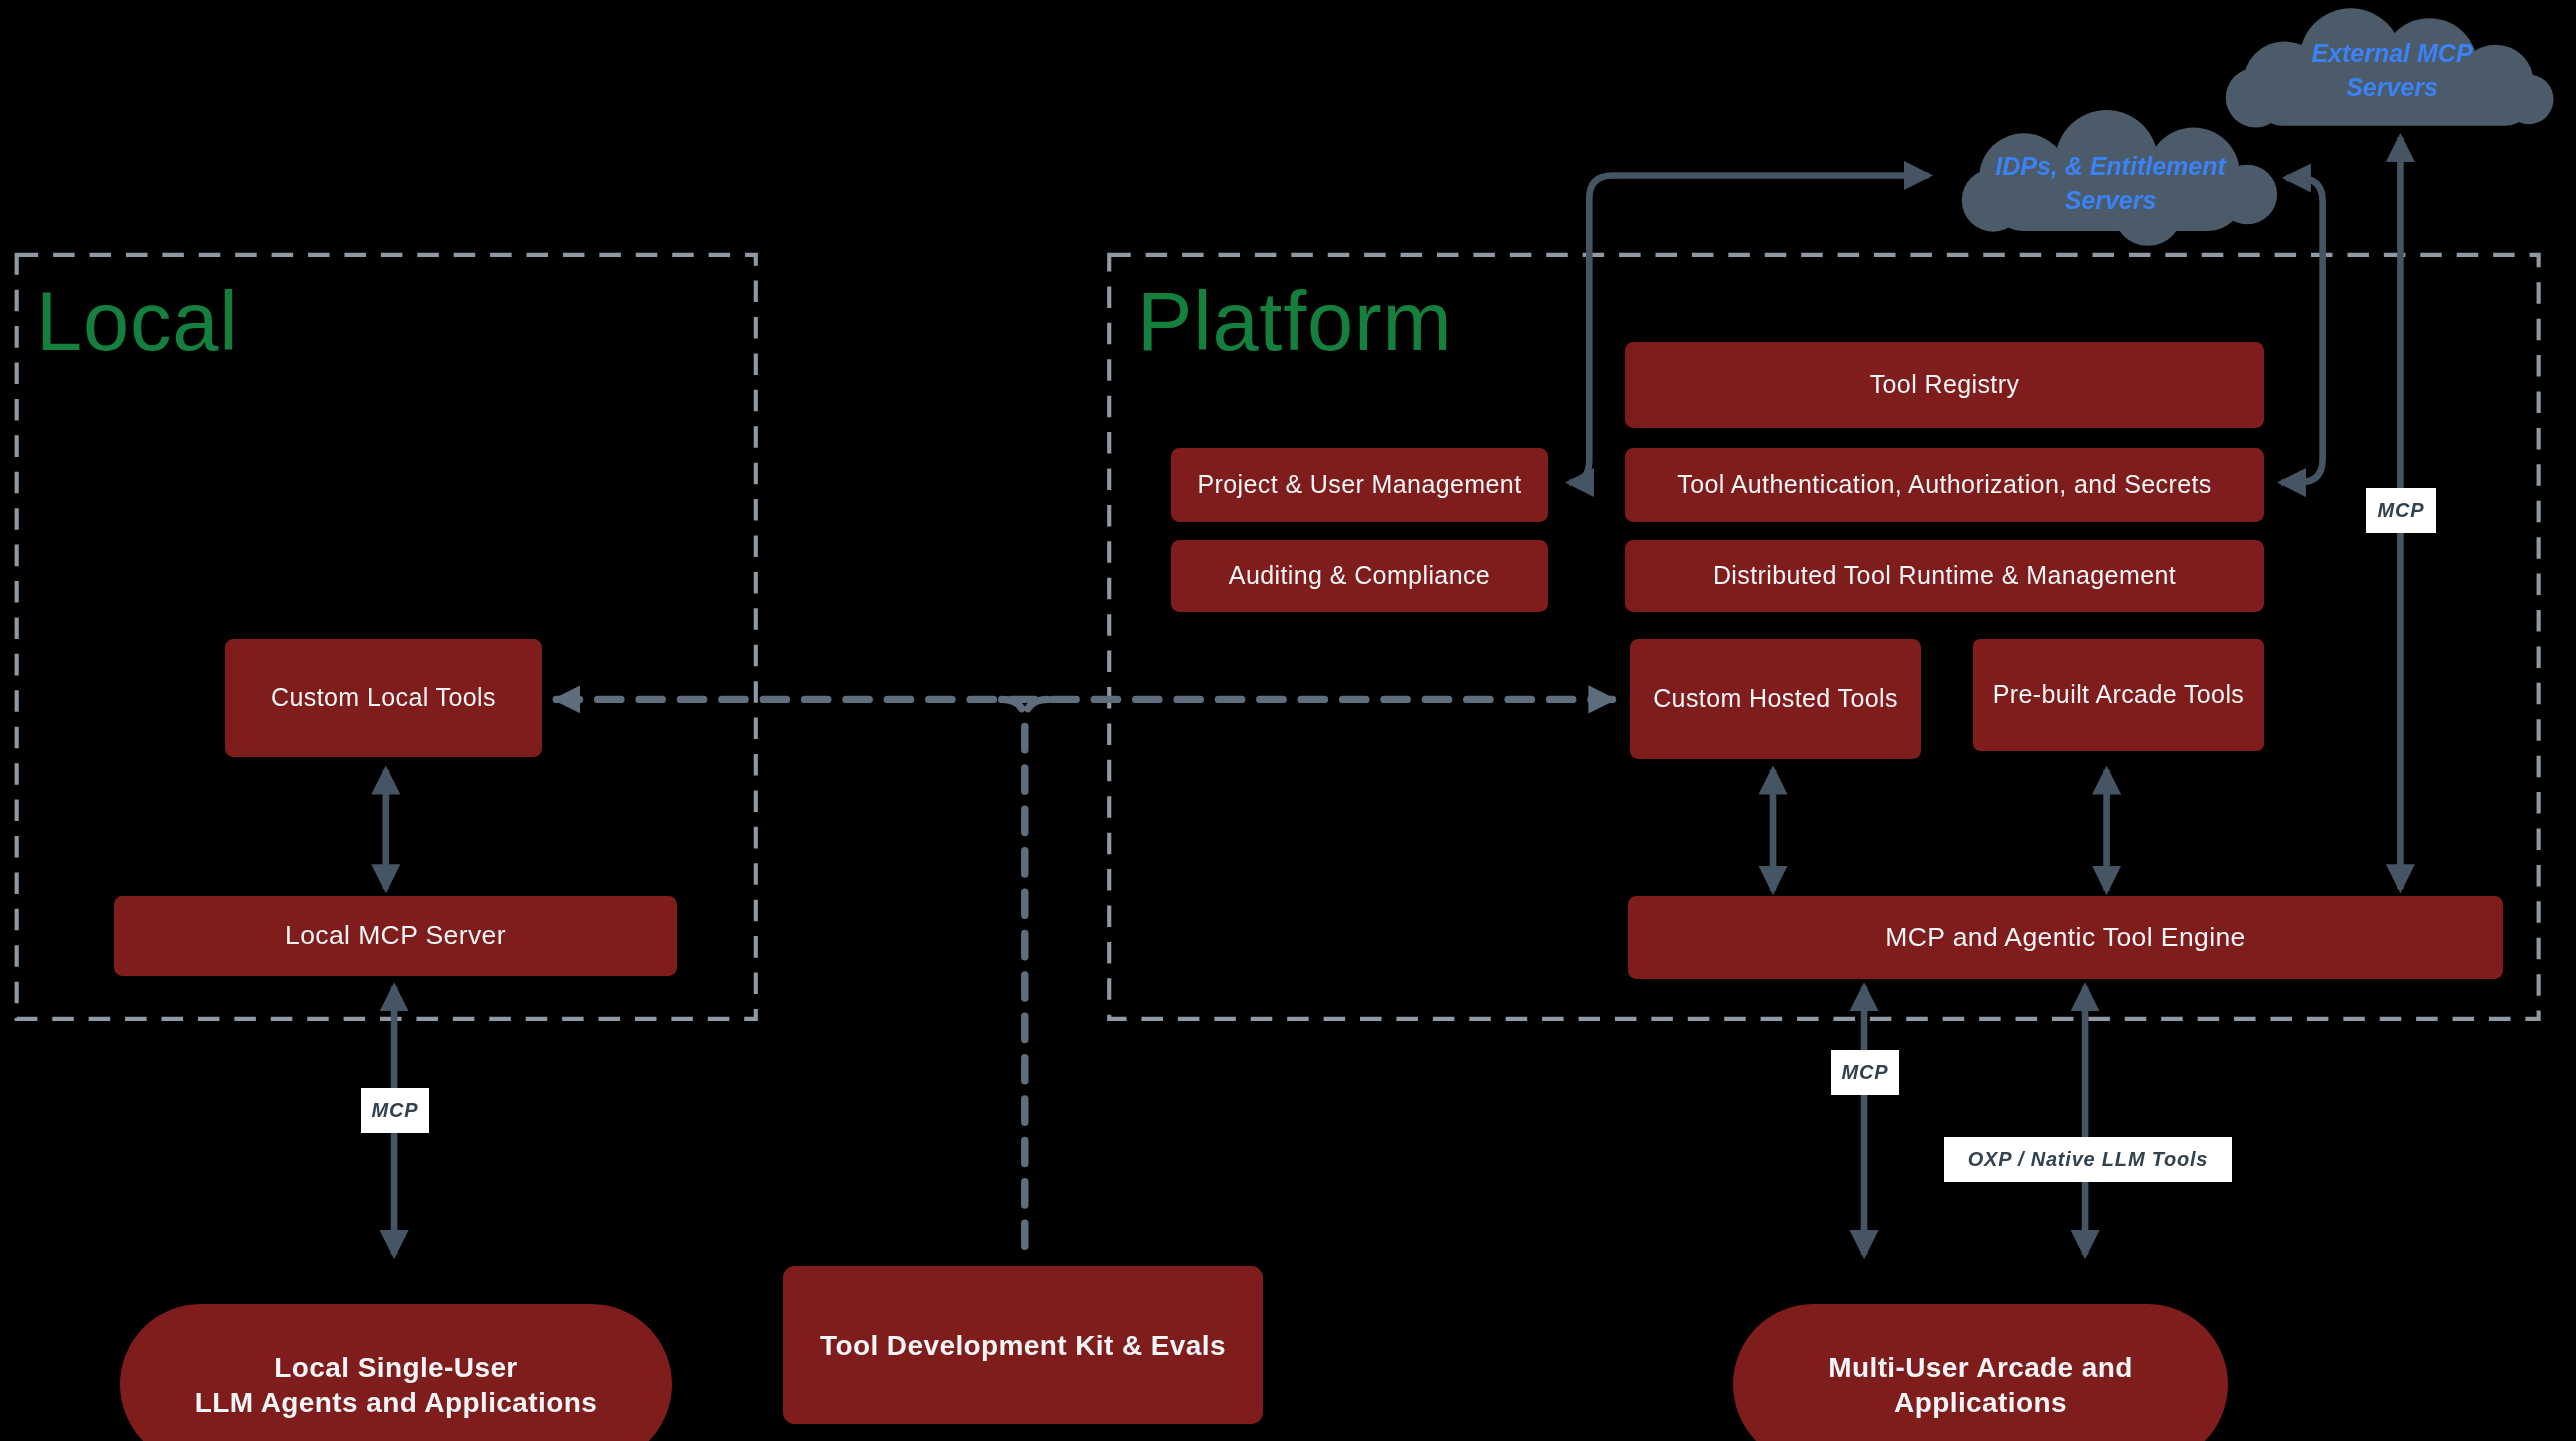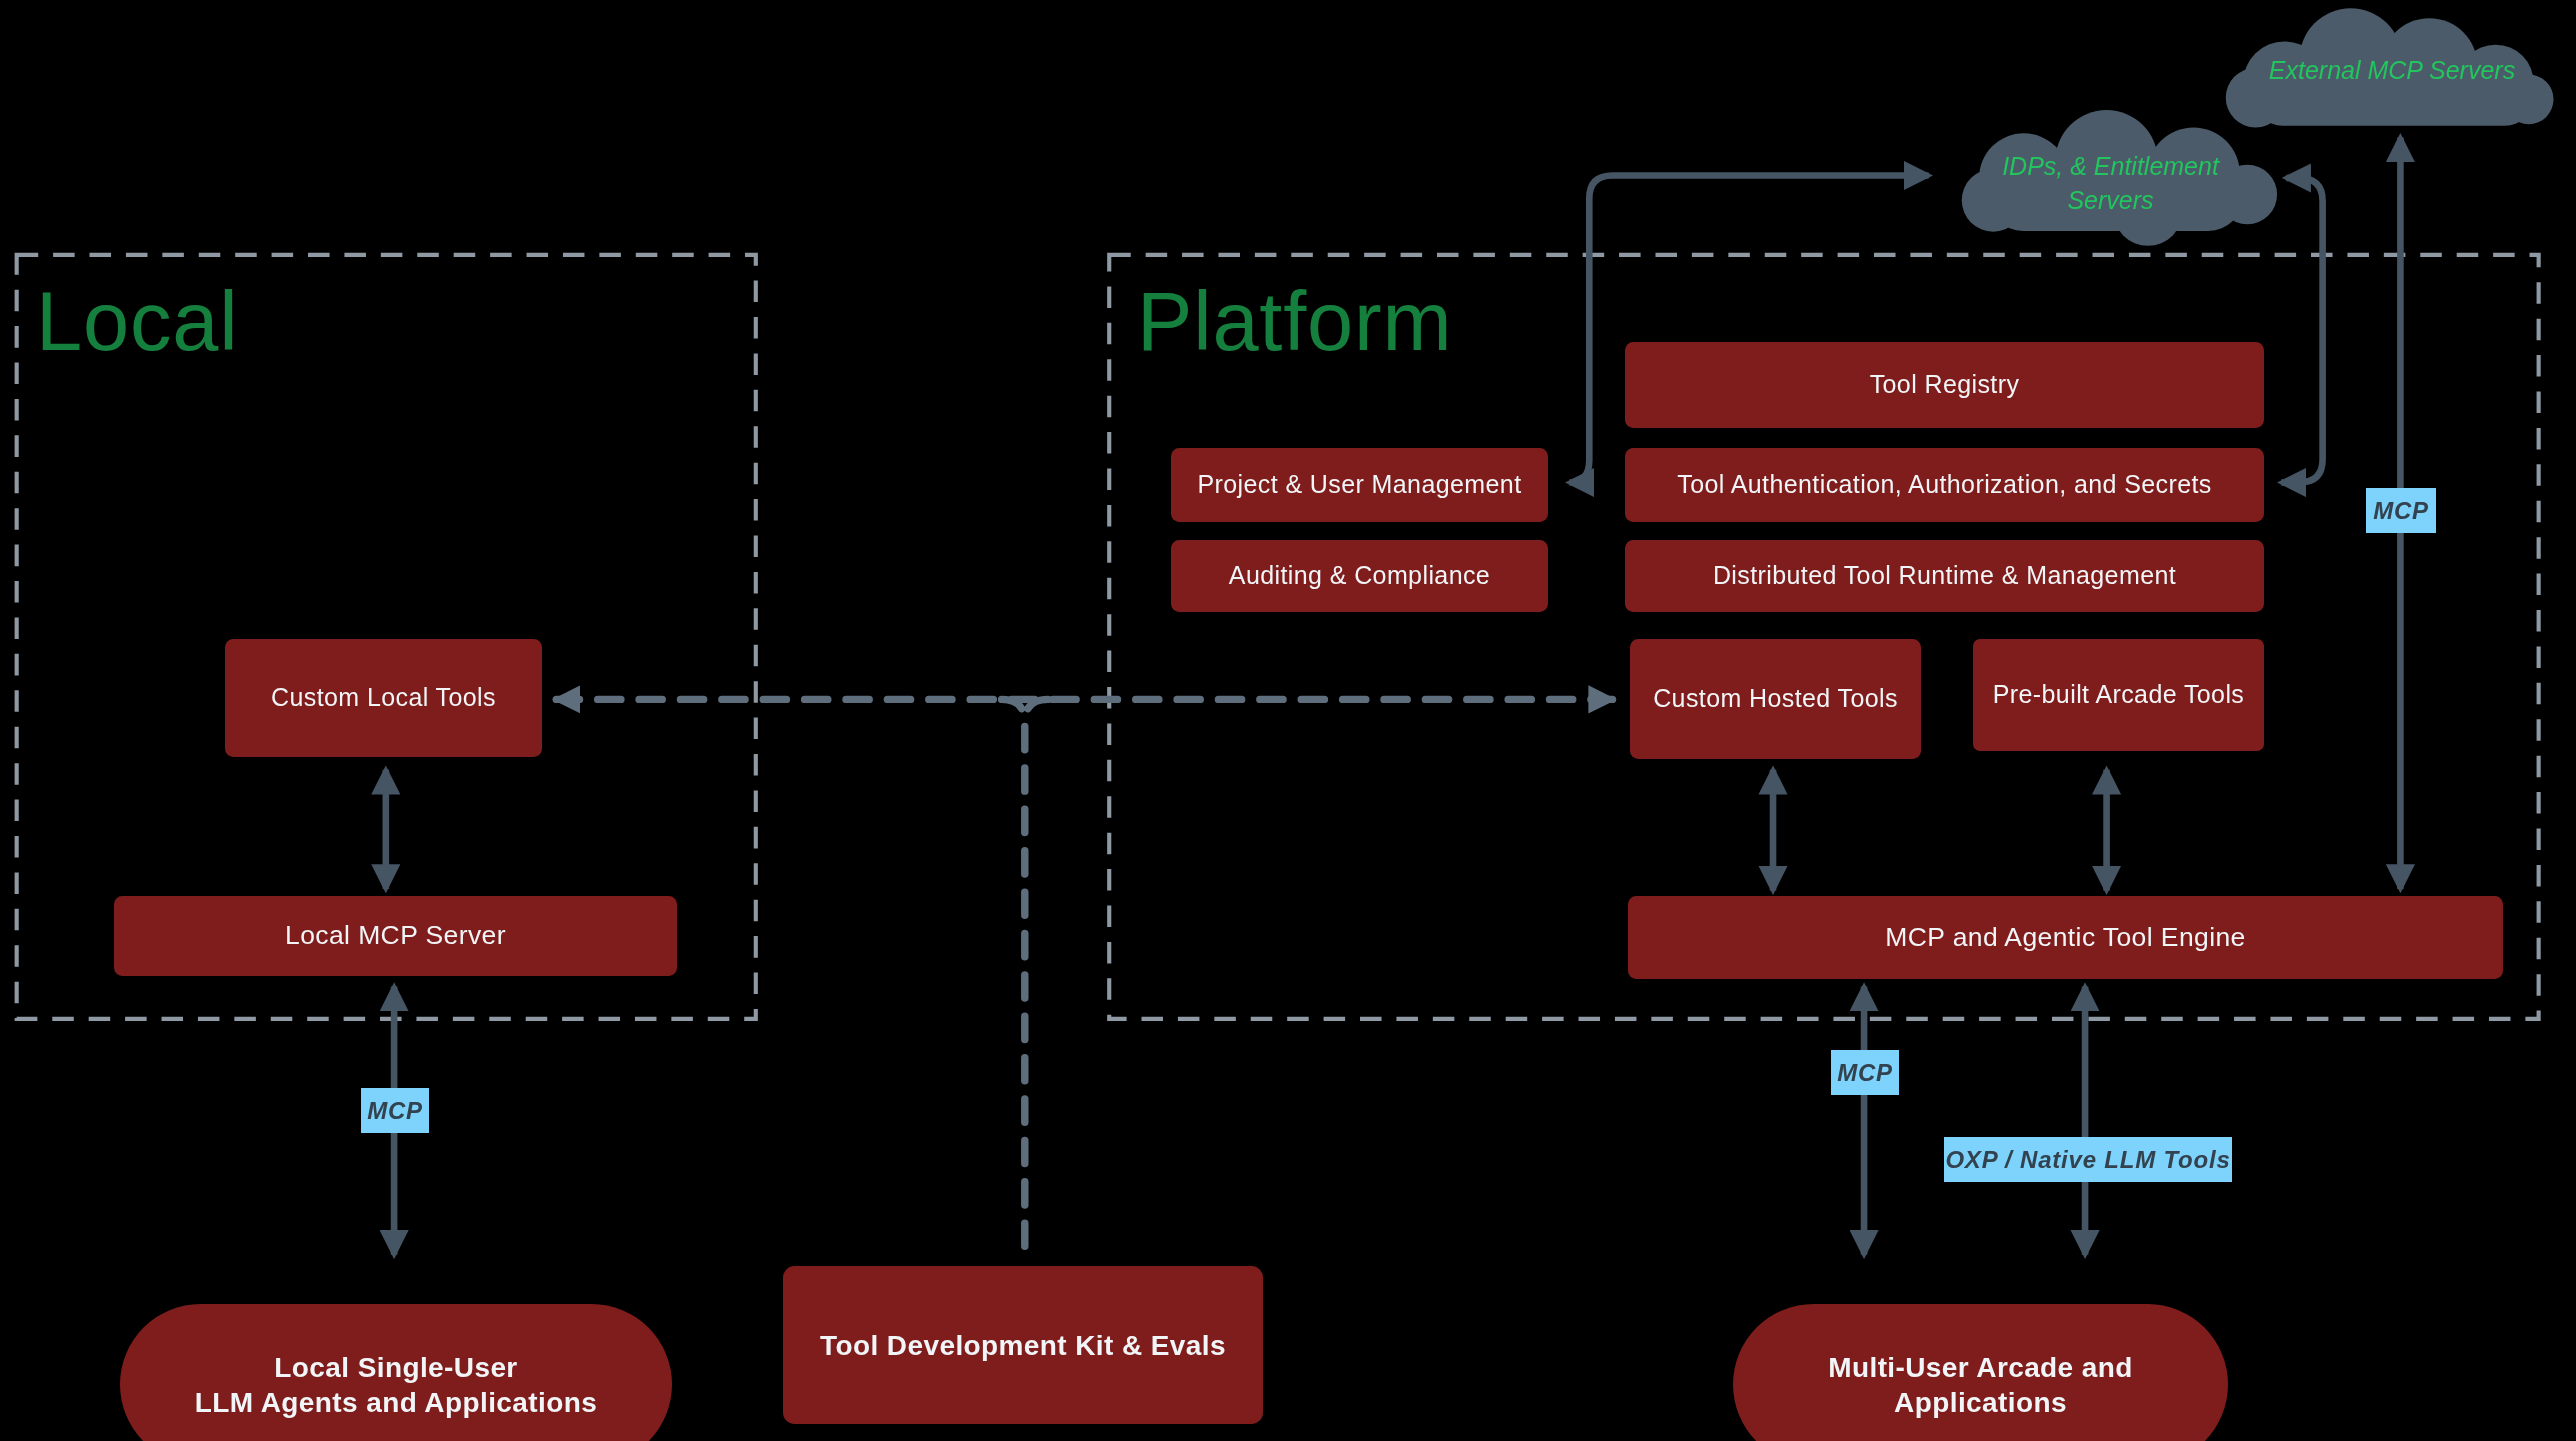--- a/index.html
+++ b/index.html
@@ -7,24 +7,24 @@
          font-family:"Liberation Sans",sans-serif;}
   #diagram-svg{position:absolute;left:0;top:0;}
   .node{position:absolute;display:flex;align-items:center;justify-content:center;
         background:#7f1d1d;border-radius:8.3px;color:#f2f5f7;font-size:25px;font-weight:500;
         text-align:center;letter-spacing:0.4px;line-height:1.25;}
   .node.bold{font-weight:700;font-size:28px;}
   .stadium{border-radius:81px;margin-top:40px;}
   .section-title{position:absolute;color:#15803d;font-size:83px;font-weight:500;
         letter-spacing:0.8px;line-height:1.05;}
   .cloud-label{position:absolute;display:flex;flex-direction:column;align-items:center;
-        justify-content:center;color:#22c55e;font-style:italic;font-size:25px;font-weight:400;
+        justify-content:center;color:#3b82f6;font-style:italic;font-size:25px;font-weight:700;
         text-align:center;line-height:1.35;}
   .arrow-label{position:absolute;display:flex;align-items:center;justify-content:center;
-        background:#7dd3fc;color:#33424f;font-style:italic;font-size:24px;font-weight:700;
+        background:#ffffff;color:#33424f;font-style:italic;font-size:20px;font-weight:700;
         letter-spacing:0.8px;white-space:nowrap;}
   .two-line{display:flex;flex-direction:column;}
 </style>
 </head>
 <body>
 
 <div id="stage">
 
   <svg id="diagram-svg" width="2576" height="1441" viewBox="0 0 3112 1741">
     <defs>

